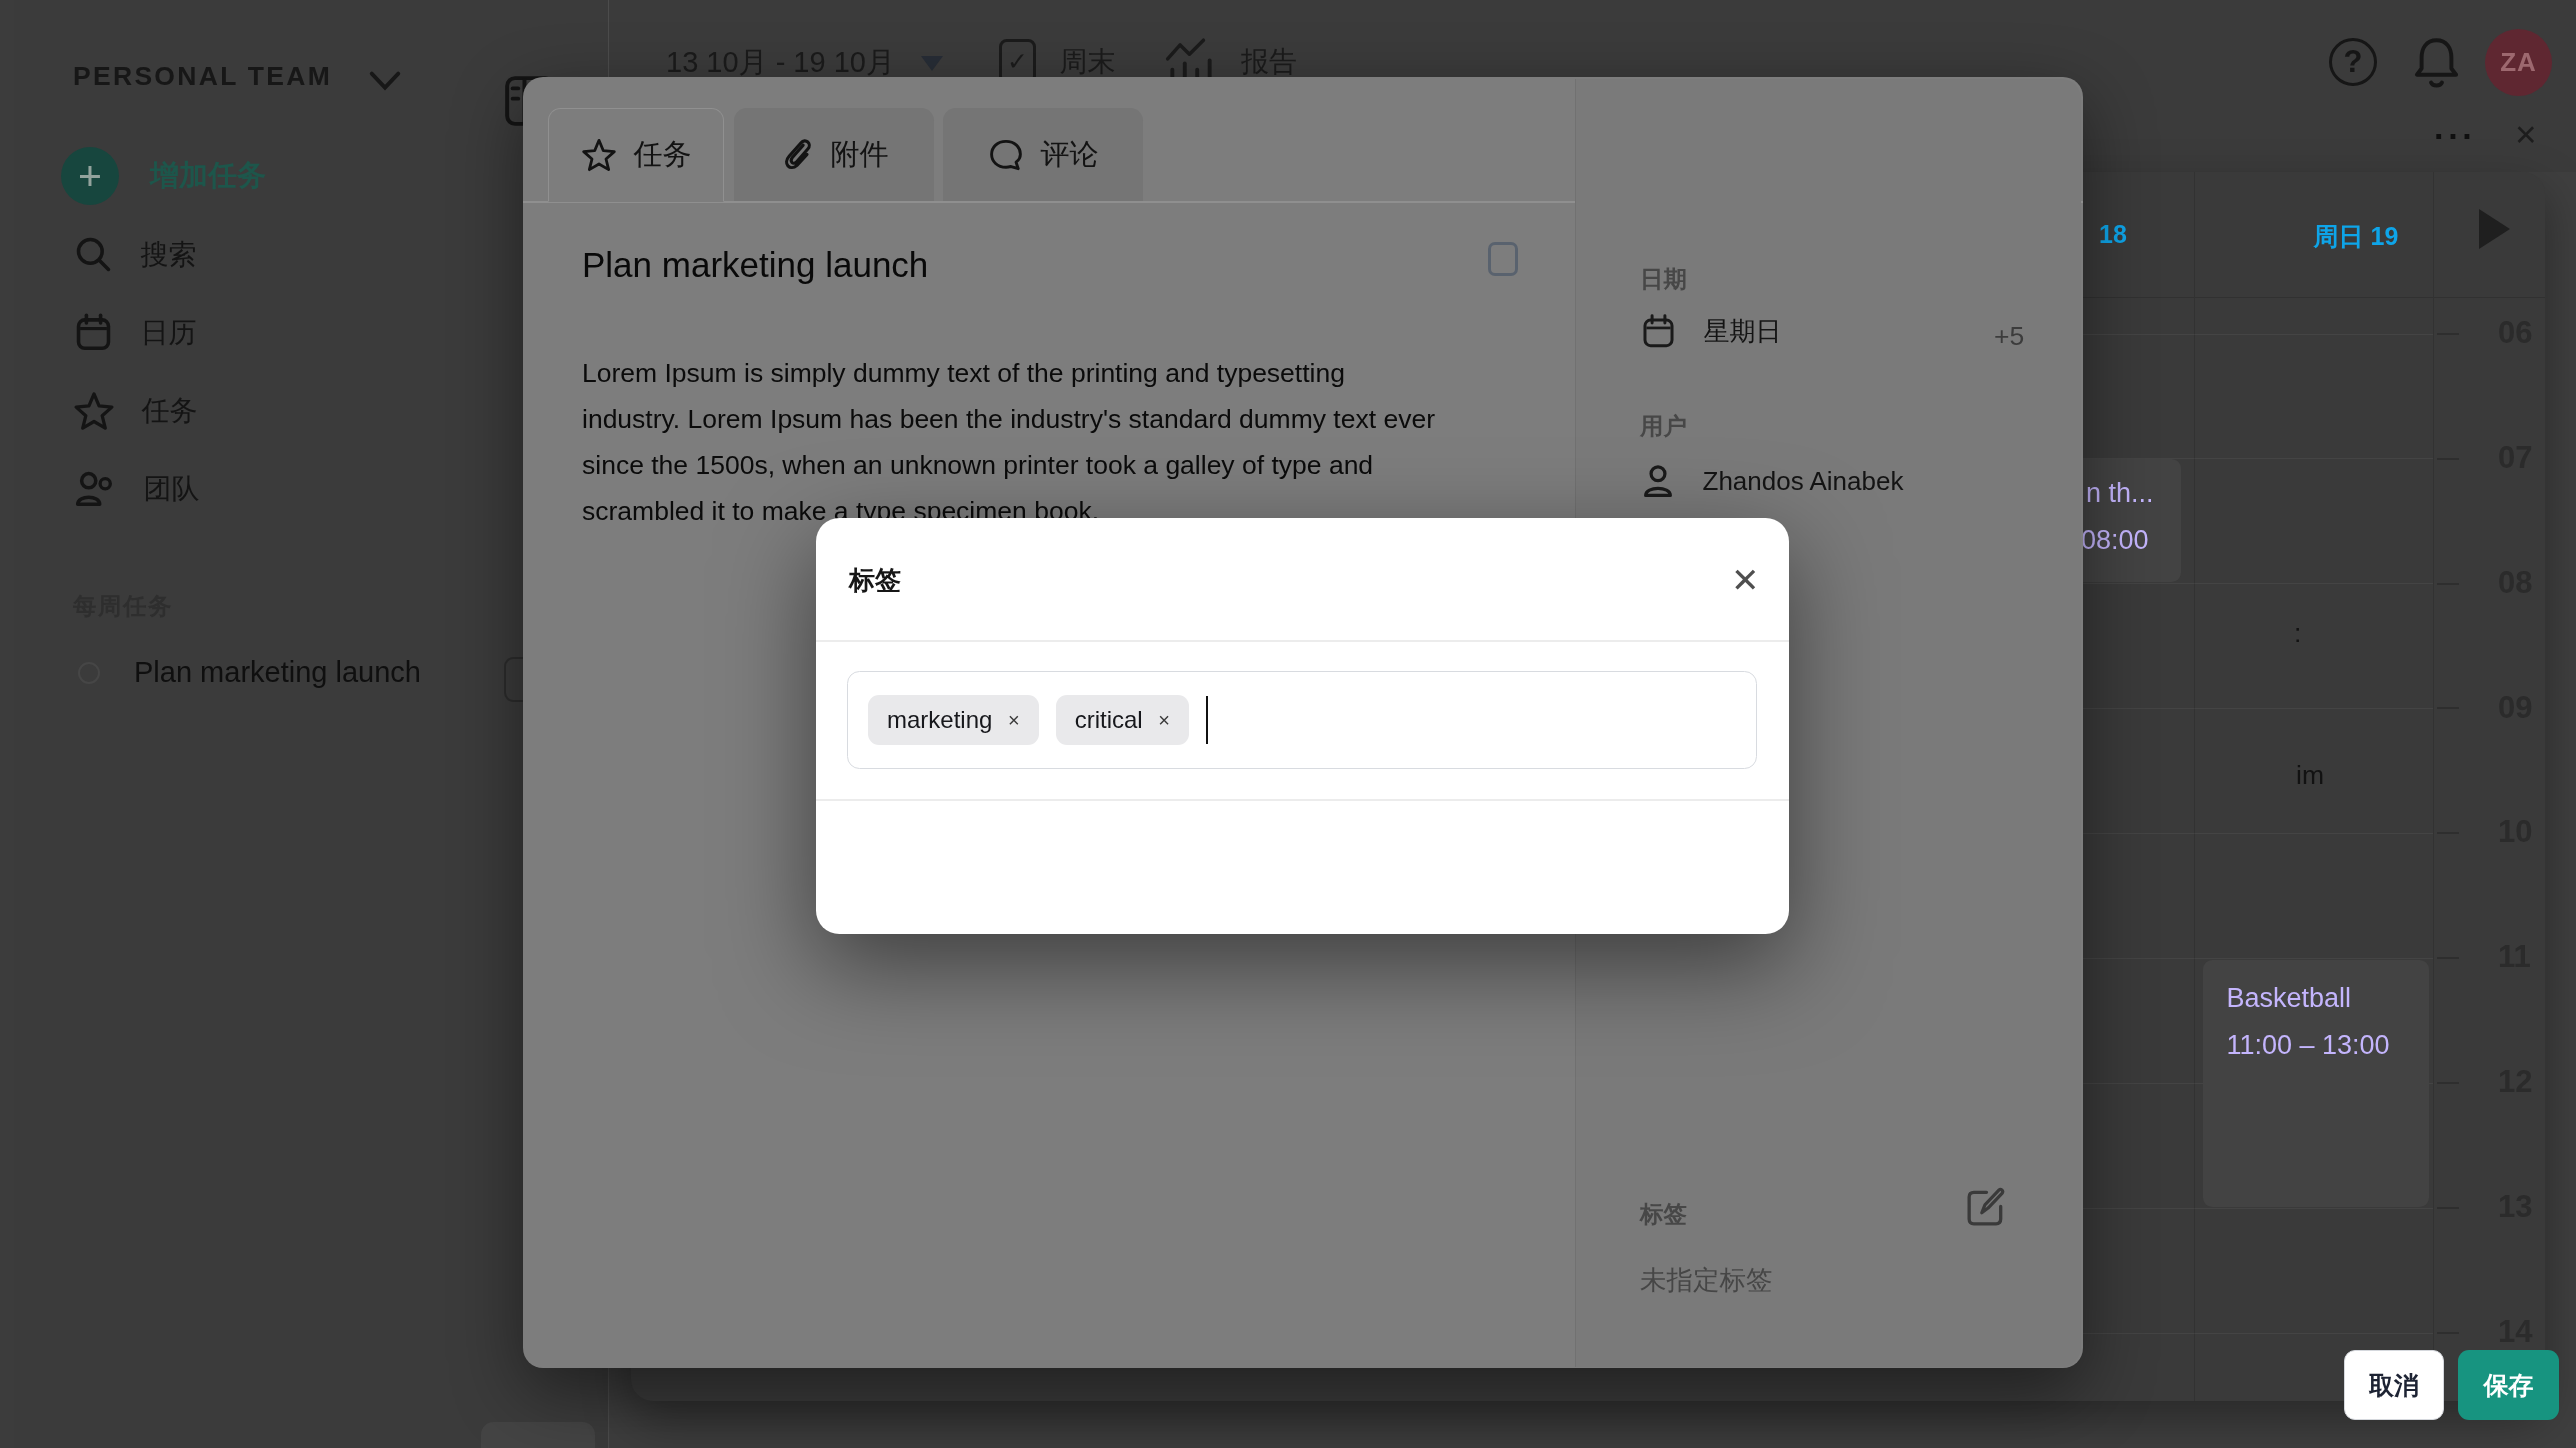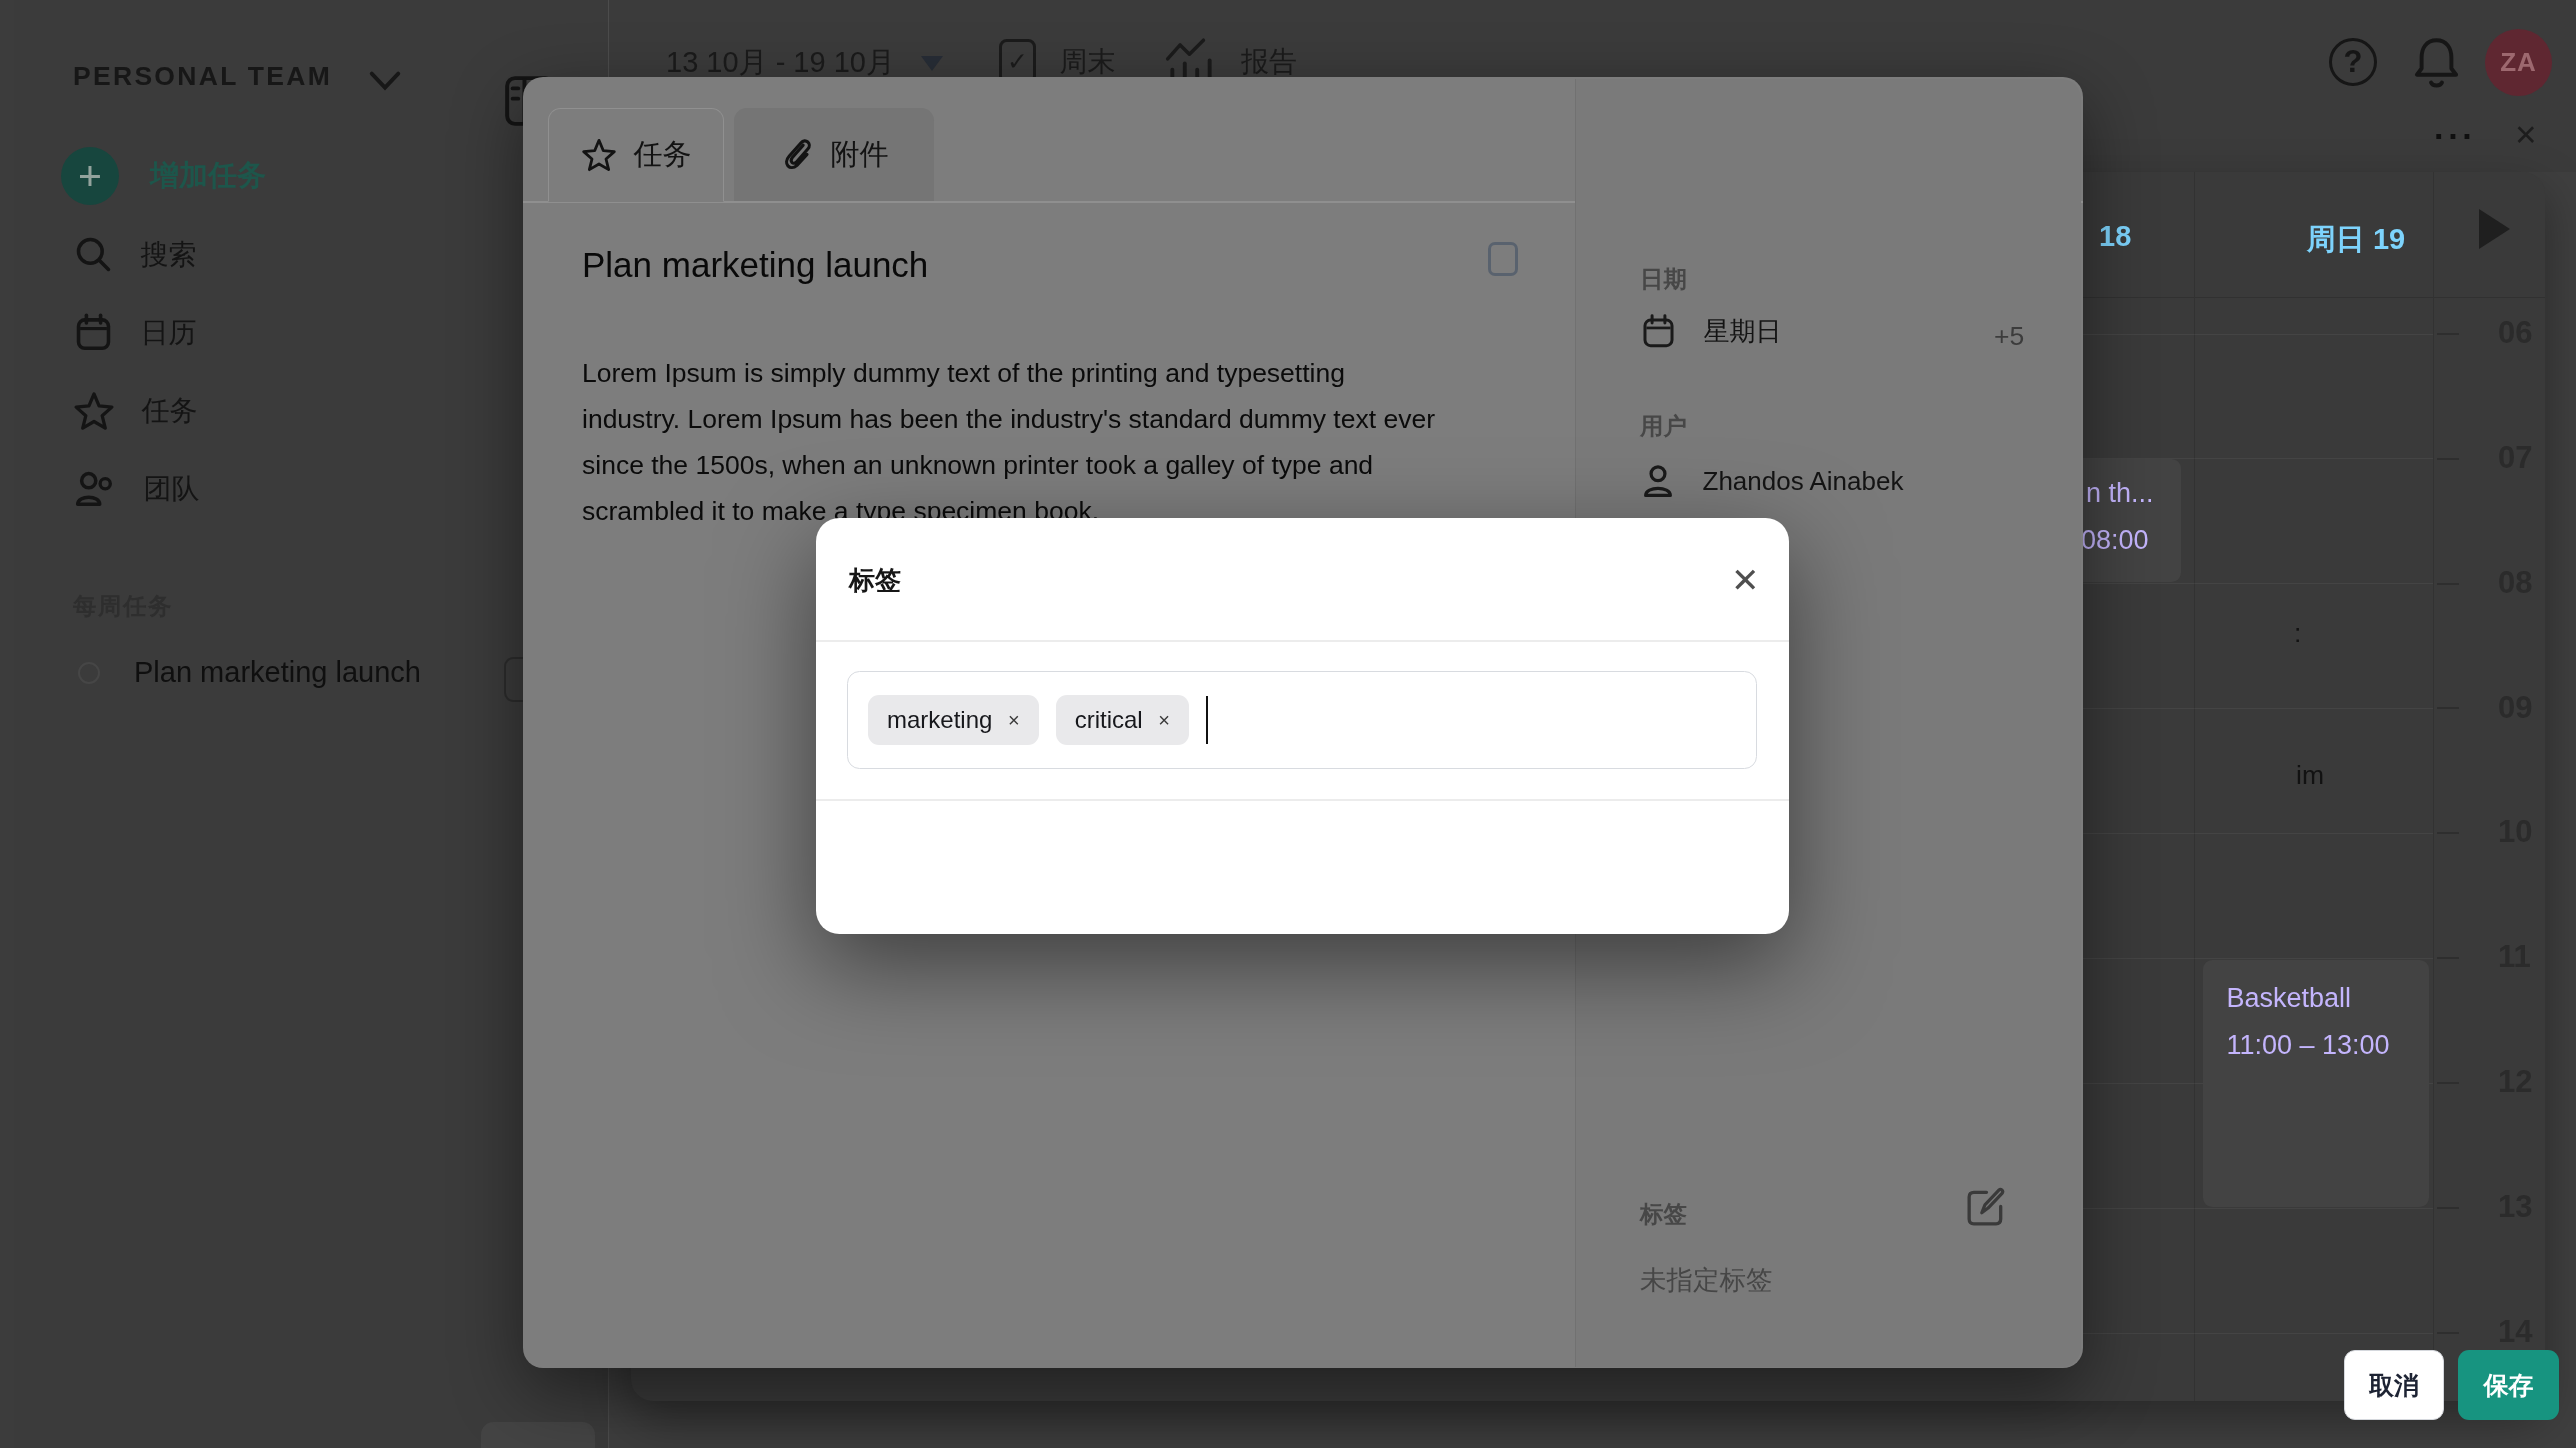--- a/index.html
+++ b/index.html
@@ -21,21 +21,21 @@
 
   .tb-date{font-size:29px;font-weight:400;color:#1b1b1b;}
   .tb-label{font-size:28px;font-weight:500;color:#1b1b1b;}
   .tri-down{width:0;height:0;border-left:11px solid transparent;border-right:11px solid transparent;border-top:15px solid #272d36;}
   .cbx{width:37px;height:45px;border:3.1px solid #1b1b1b;border-radius:7.8px;display:flex;align-items:center;justify-content:center;color:#1b1b1b;font-size:25px;font-weight:700;}
   .qcircle{width:48px;height:48px;border:3.1px solid #161616;border-radius:50%;display:flex;align-items:center;justify-content:center;font-size:31px;font-weight:600;color:#161616;}
   .avatar{width:67px;height:67px;border-radius:50%;background:#5f2731;color:#9d686f;display:flex;align-items:center;justify-content:center;font-size:26px;font-weight:700;letter-spacing:0.8px;}
 
   
   #weekcard{left:617px;top:172px;width:1914px;height:1229px;background:#3a3a3a;border-radius:22px;box-shadow:0 19px 47px rgba(0,0,0,0.35);}
-  .cal-head-num{font-size:29px;font-weight:600;color:#7dd3fc;}
+  .cal-head-num{font-size:25px;font-weight:600;color:#0ea5e9;}
   .cal-vline{width:0.8px;background:#323232;}
   .cal-hline{height:0.8px;background:rgba(255,255,255,0.05);}
   .cal-headline{height:0.8px;background:#313131;}
   .hour-tick{width:22px;height:2.3px;background:#2e2e2e;}
   .hour-label{width:70px;text-align:left;font-size:31px;font-weight:600;color:#2b2b2b;}
   .play{width:0;height:0;border-top:20px solid transparent;border-bottom:20px solid transparent;border-left:31px solid #1f1f1f;}
   .event{background:#434343;border-radius:9.4px;color:#0d0d0d;}
   .ev-line{font-size:27px;color:#c4b5fd;white-space:nowrap;}
 
   
@@ -219,20 +219,26 @@
           <path d="M27 5 L33.5 20.5 L50 22 L37.5 33 L41.5 49 L27 40.5 L12.5 49 L16.5 33 L4 22 L20.5 20.5 Z" fill="none" stroke="#131313" stroke-width="4.2" stroke-linejoin="round"></path>
         </svg>
       <span>任务</span>
     </div>
     <div class="abs tab idle" style="left:211px;top:31px;width:200px;height:93px;">
       <svg width="34" height="37" viewBox="0 0 44 48">
           <path d="M30 12 L16 28 C12 33 17 38 21 34 L36 17 C42 10 33 2 27 9 L12 26 C3 36 13 46 22 38 L35 24" fill="none" stroke="#131313" stroke-width="4" stroke-linecap="round"></path>
         </svg>
       <span>附件</span>
     </div>
+    <div class="abs tab idle" style="left:420px;top:31px;width:200px;height:93px;">
+      <svg width="36" height="36" viewBox="0 0 50 50">
+          <path d="M25 6 C13 6 5 14 5 24 C5 34 13 42 25 42 C27 42 30 41.5 32 41 L42 44 L39 35 C43 32 45 28 45 24 C45 14 37 6 25 6 Z" fill="none" stroke="#131313" stroke-width="4" stroke-linejoin="round"></path>
+        </svg>
+      <span>评论</span>
+    </div>
     <div class="abs dots" style="left:1911px;top:31px;">...</div>
     <div class="abs xclose" style="left:1992px;top:39px;">×</div>
 
     <div class="abs t-title" style="left:59px;top:168px;">Plan marketing launch</div>
     <div class="abs t-check" style="left:965px;top:165px;"></div>
 
     <div class="abs t-body" style="left:59px;top:273px;">Lorem Ipsum is simply dummy text of the printing and typesetting</div>
     <div class="abs t-body" style="left:59px;top:319px;">industry. Lorem Ipsum has been the industry's standard dummy text ever</div>
     <div class="abs t-body" style="left:59px;top:365px;">since the 1500s, when an unknown printer took a galley of type and</div>
     <div class="abs t-body" style="left:59px;top:411px;">scrambled it to make a type specimen book.</div>

